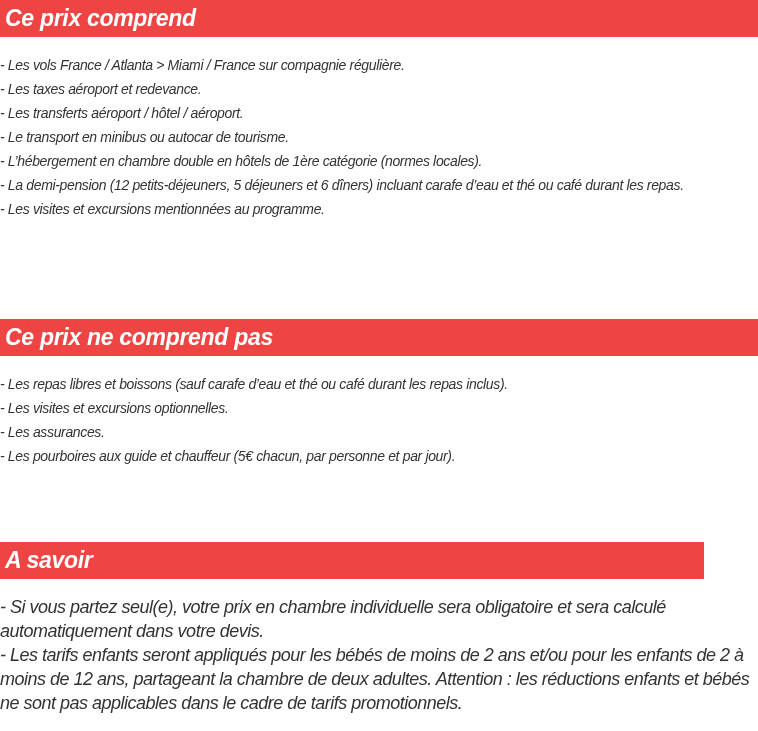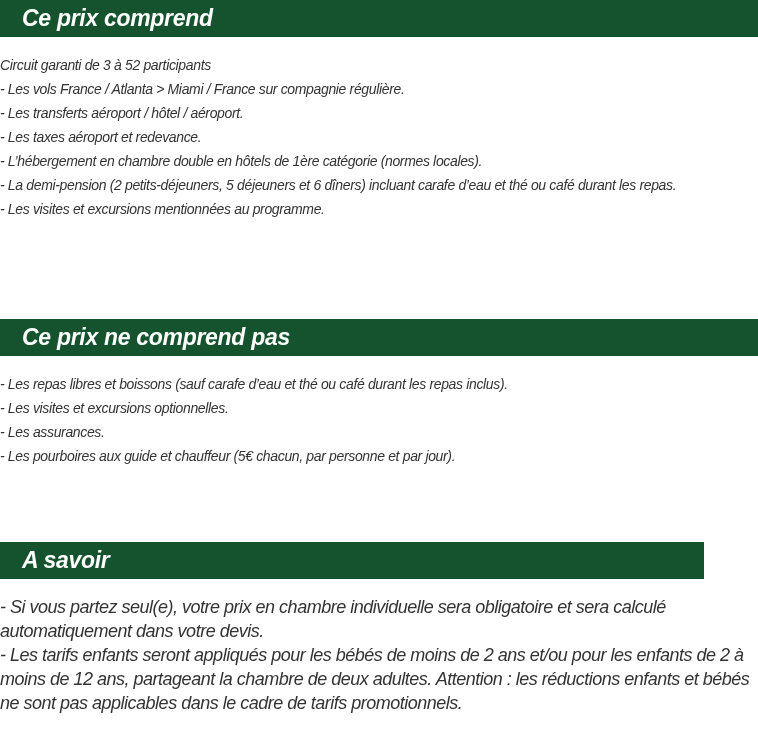--- a/index.html
+++ b/index.html
@@ -8,24 +8,24 @@
       background: #ffffff;
     }
     body {
       width: 758px;
       height: 731px;
       overflow: hidden;
       font-family: "Liberation Sans", "DejaVu Sans", sans-serif;
       color: #333333;
     }
     .section-header {
-      background: #14532d;
+      background: #ef4444;
       height: 37px;
       box-sizing: border-box;
-      padding-left: 22px;
+      padding-left: 5px;
       display: flex;
       align-items: center;
     }
     .section-header h2 {
       margin: 0;
       color: #ffffff;
       font-style: italic;
       font-weight: bold;
       font-size: 23px;
       letter-spacing: -0.3px;
@@ -55,26 +55,26 @@
     #sec-info { position: absolute; top: 542px; left: 0; width: 704px; }
   </style>
 </head>
 <body>
 
 <section id="sec-includes">
   <div class="section-header">
     <h2>Ce prix comprend</h2>
   </div>
   <div class="section-body">
-    <p class="line">Circuit garanti de 3 à 52 participants</p>
     <p class="line">- Les vols France / Atlanta &gt; Miami / France sur compagnie régulière.</p>
+    <p class="line">- Les taxes aéroport et redevance.</p>
     <p class="line">- Les transferts aéroport / hôtel / aéroport.</p>
-    <p class="line">- Les taxes aéroport et redevance.</p>
+    <p class="line">- Le transport en minibus ou autocar de tourisme.</p>
     <p class="line">- L’hébergement en chambre double en hôtels de 1ère catégorie (normes locales).</p>
-    <p class="line">- La demi-pension (2 petits-déjeuners, 5 déjeuners et 6 dîners) incluant carafe d’eau et thé ou café durant les repas.</p>
+    <p class="line">- La demi-pension (12 petits-déjeuners, 5 déjeuners et 6 dîners) incluant carafe d’eau et thé ou café durant les repas.</p>
     <p class="line">- Les visites et excursions mentionnées au programme.</p>
   </div>
 </section>
 
 <section id="sec-excludes">
   <div class="section-header">
     <h2>Ce prix ne comprend pas</h2>
   </div>
   <div class="section-body">
     <p class="line">- Les repas libres et boissons (sauf carafe d’eau et thé ou café durant les repas inclus).</p>

